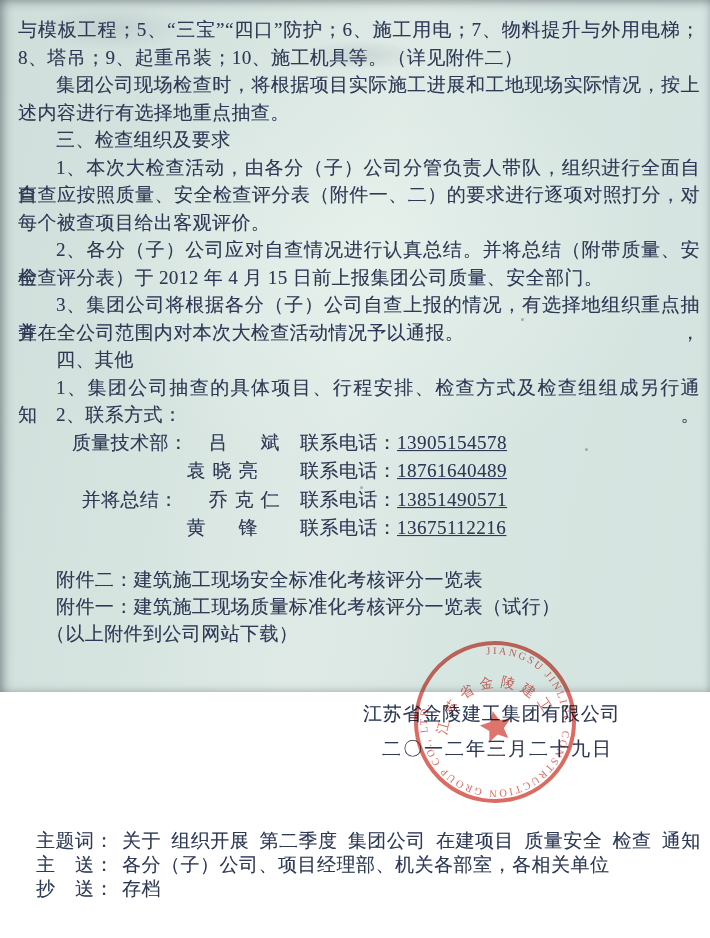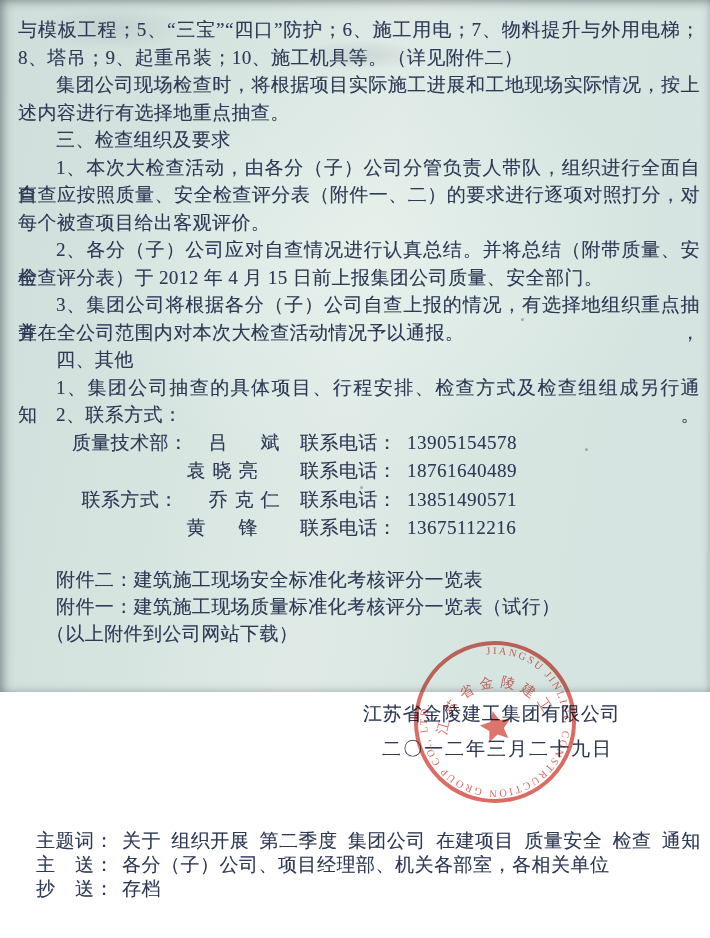--- a/index.html
+++ b/index.html
@@ -27,21 +27,21 @@
   .line.fill{white-space:normal;text-align:justify;text-align-last:justify;}
   .line.ind{text-indent:38px;}
 
   
   .c-row{display:flex;line-height:28.5px;height:28.5px;padding-left:47px;white-space:pre;text-align:center;}
   .c-dept{width:130px;}
   .c-name{width:105px;letter-spacing:7px;}
   .c-row.alt .c-dept{width:86px;}
   .c-row.alt .c-name{width:149px;}
   .c-label{width:97px;}
-  .c-phone{margin-left:10px;letter-spacing:.5px;}
+  .c-phone{margin-left:0;letter-spacing:.5px;text-decoration:underline;}
 
   
   .attachments{position:absolute;left:56px;top:566px;font-size:19px;letter-spacing:.4px;
         text-shadow:.3px .3px .5px rgba(46,58,85,.35);}
   .attachments .a-line{line-height:27.2px;height:27.2px;white-space:nowrap;}
   .attachments .a-note{margin-left:-10px;}
 
   
   .signature{position:absolute;left:363px;top:703px;font-size:19px;
         text-shadow:.3px .3px .5px rgba(46,58,85,.35);}
@@ -96,21 +96,21 @@
       <span class="c-label">联系电话：</span>
       <span class="c-phone">13905154578</span>
     </div>
     <div class="c-row alt">
       <span class="c-dept"></span>
       <span class="c-name">袁晓亮</span>
       <span class="c-label">联系电话：</span>
       <span class="c-phone">18761640489</span>
     </div>
     <div class="c-row">
-      <span class="c-dept">联系方式：</span>
+      <span class="c-dept">并将总结：</span>
       <span class="c-name">乔克仁</span>
       <span class="c-label">联系电话：</span>
       <span class="c-phone">13851490571</span>
     </div>
     <div class="c-row alt">
       <span class="c-dept"></span>
       <span class="c-name">黄　锋</span>
       <span class="c-label">联系电话：</span>
       <span class="c-phone">13675112216</span>
     </div>

